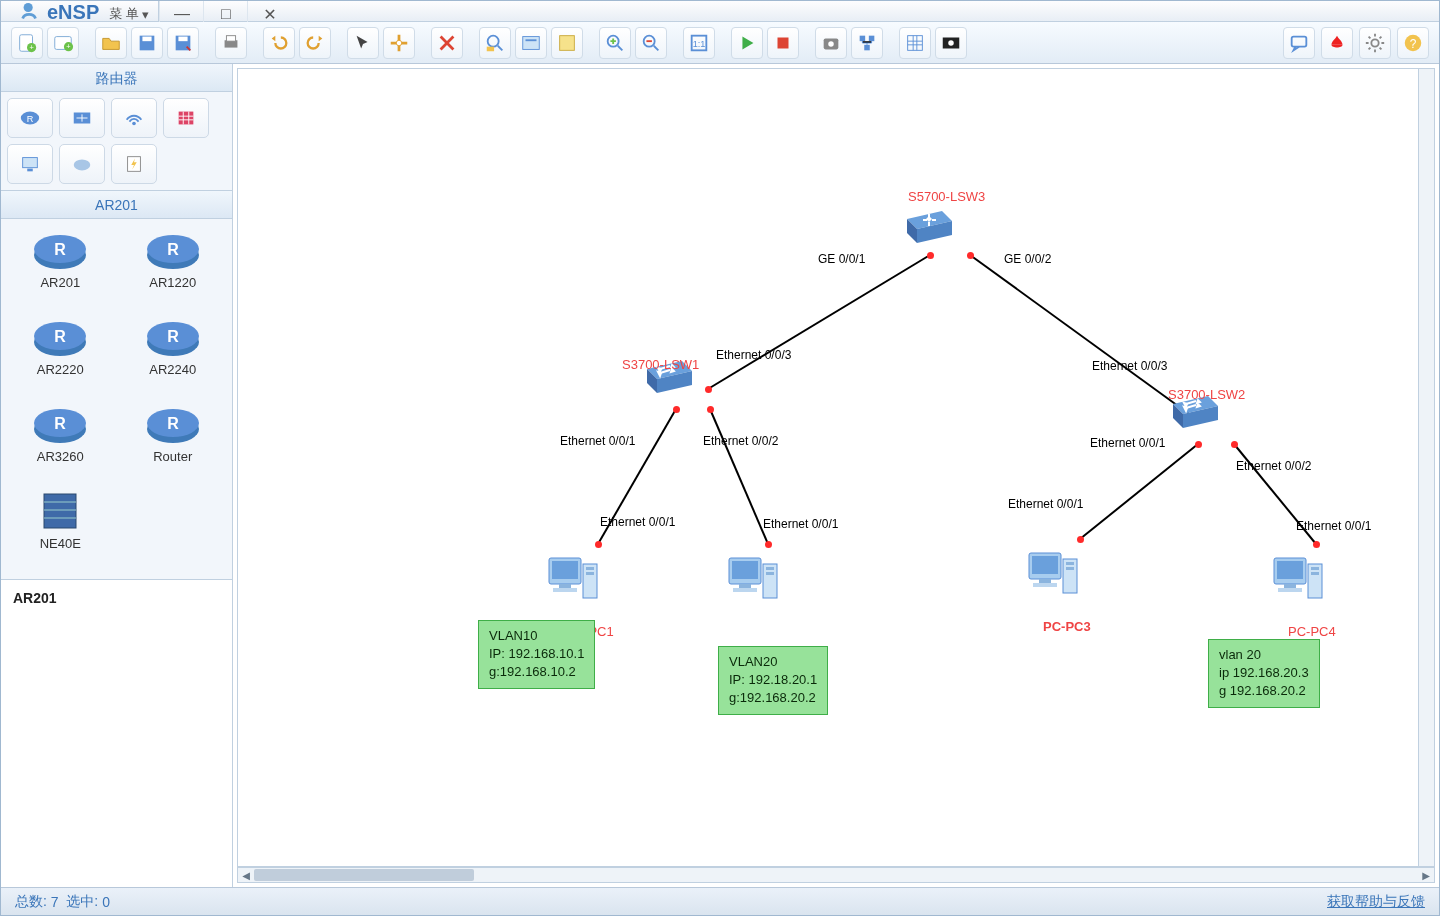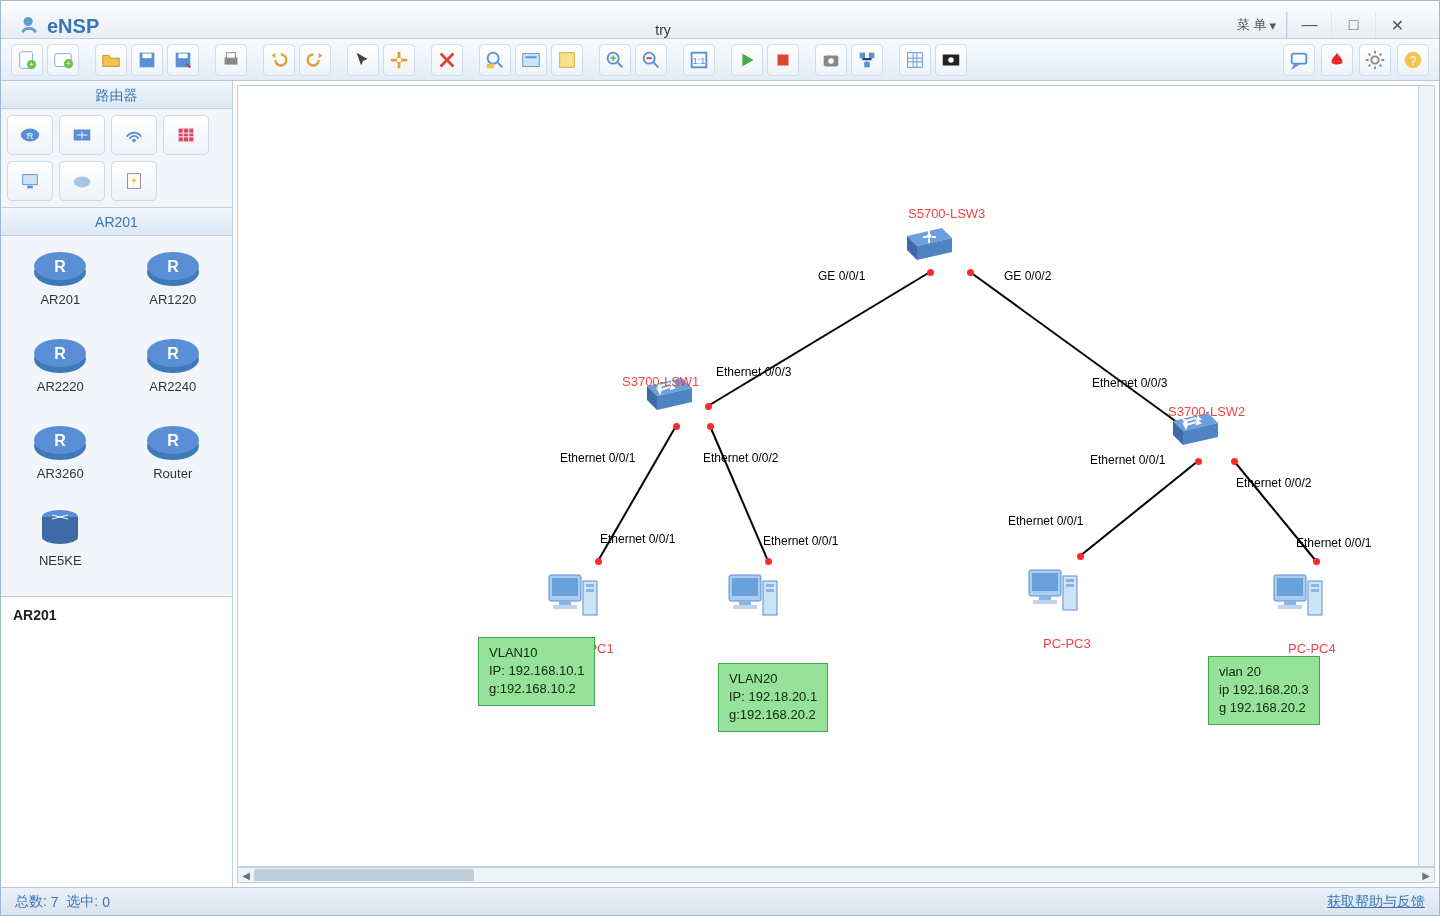--- a/index.html
+++ b/index.html
@@ -1,20 +1,20 @@
 <!DOCTYPE html>
 <html><head>
 <meta charset="utf-8">
 <style>
 * { box-sizing: border-box; margin: 0; padding: 0; font-family: "Microsoft YaHei", Arial, sans-serif; }
 body { background: #f0f0f0; width: 1440px; height: 916px; overflow: hidden; }
 
 .window { width: 1440px; height: 916px; background: #fff; border: 1px solid #a0b8d0; display: flex; flex-direction: column; }
 
-.titlebar { height: 38px; background: linear-gradient(to bottom, #fdfdfe, #e8eef5); border-bottom: 1px solid #c0d0e0; display: flex; align-items: flex-end; padding: 0; }
+.titlebar { height: 21px; background: linear-gradient(to bottom, #fdfdfe, #e8eef5); border-bottom: 1px solid #c0d0e0; display: flex; align-items: flex-start; padding: 0; }
 .logo { display: flex; align-items: center; padding-left: 18px; gap: 6px; }
 .logo .mark { width: 22px; height: 22px; }
 .logo .text { font-size: 20px; font-weight: bold; color: #3a75b9; }
 .title-center { flex: 1; text-align: center; font-size: 14px; color: #333; }
 .win-controls { display: flex; align-items: center; gap: 0; padding-right: 20px; }
 .menu-btn { padding: 4px 10px; font-size: 13px; color: #555; border-right: 1px solid #c0d0e0; cursor: pointer; display:flex; align-items:center; gap:3px;}
 .win-btn { width: 44px; height: 26px; display: flex; align-items: center; justify-content: center; cursor: pointer; font-size: 16px; color: #555; border-left:1px solid #dde6ef;}
 
 .toolbar { height: 42px; background: linear-gradient(to bottom,#f7fbff,#e2ecf6); border-bottom: 1px solid #b8c8da; display: flex; align-items: center; padding: 0 10px; gap: 2px; }
 .tool-btn { width: 32px; height: 32px; border: 1px solid #d0dce8; border-radius: 4px; background: linear-gradient(to bottom,#ffffff,#eef4fa); display: flex; align-items: center; justify-content: center; cursor: pointer; }
@@ -59,21 +59,20 @@
 <div class="window">
 
   <div class="titlebar">
     <div class="logo">
       <svg class="mark" viewBox="0 0 24 24">
           <circle cx="10" cy="6" r="5" fill="#5f9dd6"></circle>
           <path d="M4 18c2-6 12-6 14 0" stroke="#5f9dd6" stroke-width="3" fill="none"></path>
         </svg>
       <span class="text">eNSP</span>
     </div>
-    <div class="title-center">try</div>
     <div class="win-controls">
       <div class="menu-btn">
           <span>菜  单</span>
           <span>▾</span>
         </div>
       <div class="win-btn">—</div>
       <div class="win-btn">□</div>
       <div class="win-btn">✕</div>
     </div>
   </div>
@@ -354,26 +353,27 @@
           <div class="device-item">
             <div class="icon"><svg viewBox="0 0 60 44">
                 <ellipse cx="30" cy="28" rx="26" ry="14" fill="#3f7ab8"></ellipse>
                 <ellipse cx="30" cy="22" rx="26" ry="14" fill="#5a8fd6"></ellipse>
                 <text x="30" y="28" font-size="16" text-anchor="middle" fill="#fff" font-weight="bold">R</text>
               </svg></div>
             <div class="lbl">Router</div>
           </div>
           <div class="device-item">
             <div class="icon"><svg viewBox="0 0 60 44">
-                <ellipse cx="30" cy="12" rx="18" ry="7" fill="#5a8fd6"></ellipse>
-                <rect x="12" y="12" width="36" height="20" fill="#3f6aa8"></rect>
-                <ellipse cx="30" cy="32" rx="18" ry="7" fill="#3f6aa8"></ellipse>
-                <path d="M22 10l16 4M22 14l16-4" stroke="#fff"></path>
-              </svg></div>
-            <div class="lbl">NE5KE</div>
+                <rect x="14" y="6" width="32" height="34" fill="#3f6aa8"></rect>
+                <rect x="14" y="6" width="32" height="34" fill="none" stroke="#2a486f"></rect>
+                <line x1="14" y1="14" x2="46" y2="14" stroke="#9cc"></line>
+                <line x1="14" y1="22" x2="46" y2="22" stroke="#9cc"></line>
+                <line x1="14" y1="30" x2="46" y2="30" stroke="#9cc"></line>
+              </svg></div>
+            <div class="lbl">NE40E</div>
           </div>
         </div>
       <div class="info-panel">
         <div class="name">AR201</div>
       </div>
     </div>
 
     <div class="canvas-wrap">
       <div class="canvas" id="canvas">
         <svg id="links-svg" width="100%" height="100%" style="position:absolute;left:0;top:0;">
@@ -461,21 +461,21 @@
           <div class="node-label" style="left: 505px; top: 555px; margin-top: 40px;">PC-PC2</div>
           <div style="position: absolute; left: 787px; top: 478px;"><svg width="56" height="56" viewBox="0 0 56 56">
               <rect x="4" y="6" width="32" height="26" rx="2" fill="#a8cdef" stroke="#5a8fd6"></rect>
               <rect x="7" y="9" width="26" height="18" fill="#6aa0dc"></rect>
               <rect x="14" y="32" width="12" height="4" fill="#8bb4de"></rect>
               <rect x="8" y="36" width="24" height="4" fill="#bcd6ef"></rect>
               <rect x="38" y="12" width="14" height="34" fill="#cde3f6" stroke="#5a8fd6"></rect>
               <rect x="41" y="15" width="8" height="3" fill="#8bb4de"></rect>
               <rect x="41" y="20" width="8" height="3" fill="#8bb4de"></rect>
             </svg></div>
-          <div class="node-label" style="left: 805px; top: 550px;">PC-PC3</div>
+          <div class="node-label" style="left: 805px; top: 550px; font-weight: bold;">PC-PC3</div>
           <div style="position: absolute; left: 1032px; top: 483px;"><svg width="56" height="56" viewBox="0 0 56 56">
               <rect x="4" y="6" width="32" height="26" rx="2" fill="#a8cdef" stroke="#5a8fd6"></rect>
               <rect x="7" y="9" width="26" height="18" fill="#6aa0dc"></rect>
               <rect x="14" y="32" width="12" height="4" fill="#8bb4de"></rect>
               <rect x="8" y="36" width="24" height="4" fill="#bcd6ef"></rect>
               <rect x="38" y="12" width="14" height="34" fill="#cde3f6" stroke="#5a8fd6"></rect>
               <rect x="41" y="15" width="8" height="3" fill="#8bb4de"></rect>
               <rect x="41" y="20" width="8" height="3" fill="#8bb4de"></rect>
             </svg></div>
           <div class="node-label" style="left: 1050px; top: 555px;">PC-PC4</div>

